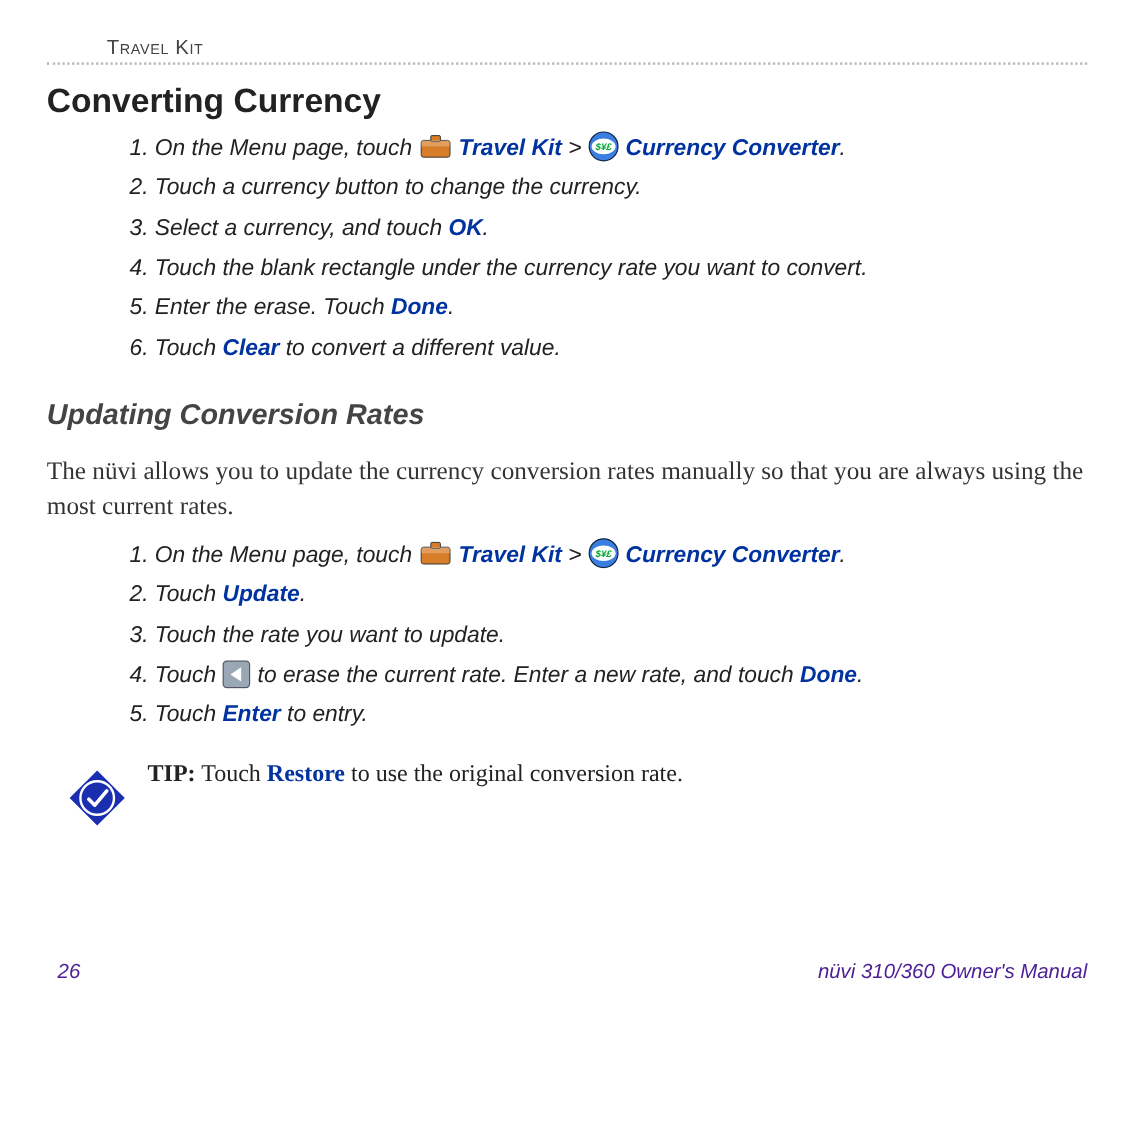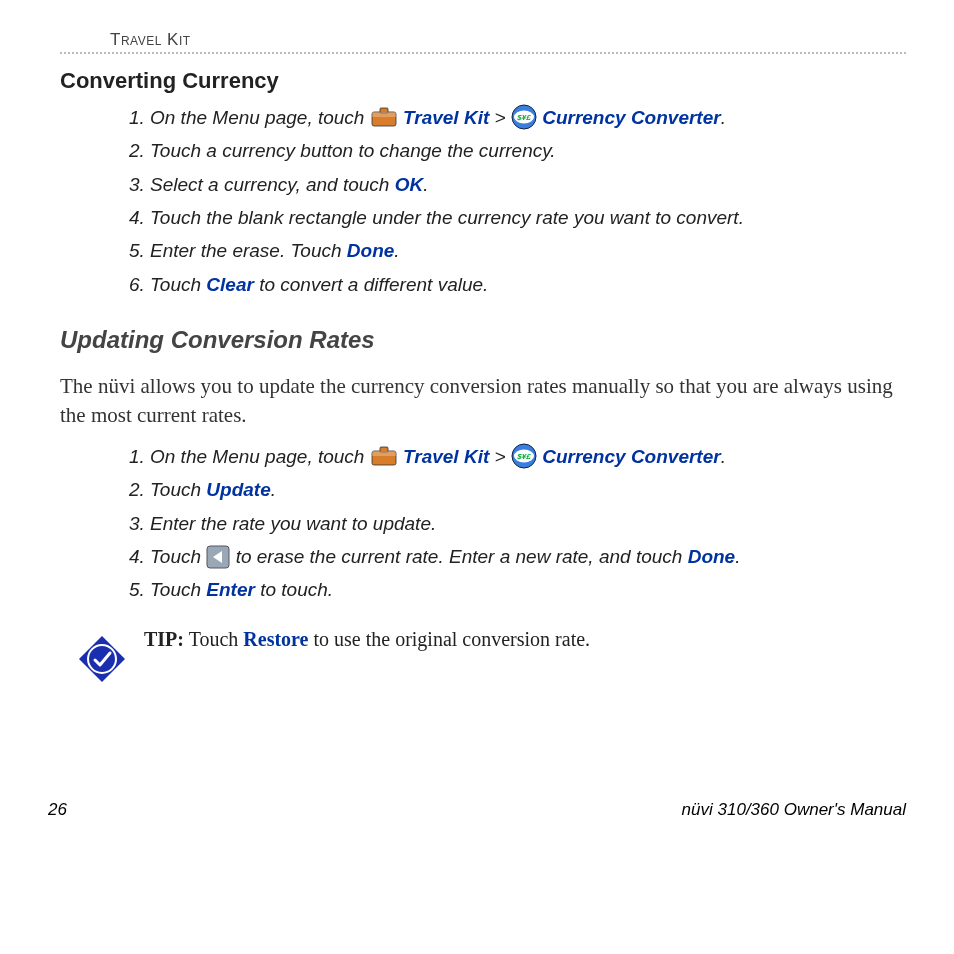--- a/index.html
+++ b/index.html
@@ -6,36 +6,36 @@
     margin: 0;
     padding: 0;
     font-family: Arial, Helvetica, sans-serif;
     background: #fff;
     color: #222;
   }
   .page {
     width: 954px;
     height: 854px;
     box-sizing: border-box;
-    padding: 30px 48px 30px 60px;
+    padding: 30px 48px 30px 39px;
     position: relative;
     background: #fff;
   }
   .section-header {
     font-variant: small-caps;
     font-size: 17px;
     color: #444;
     letter-spacing: 0.5px;
     padding-bottom: 2px;
     border-bottom: 2px dotted #bbb;
     margin-bottom: 14px;
     padding-left: 50px;
   }
   h1.title {
-    font-size: 22px;
+    font-size: 28px;
     font-weight: bold;
     margin: 8px 0 8px 0;
   }
   ol.steps {
     font-size: 19px;
     margin: 0 0 14px 0;
     padding-left: 90px;
     line-height: 1.65;
     font-style: italic;
   }
@@ -113,21 +113,21 @@
     margin-top: 48px;
   }
   .footer {
     position: absolute;
     bottom: 34px;
     left: 48px;
     right: 48px;
     display: flex;
     justify-content: space-between;
     font-style: italic;
-    color: #000000;
+    color: #4c1d95;
     font-size: 17px;
     font-family: Arial, Helvetica, sans-serif;
   }
 </style>
 </head>
 <body>
 
 <div class="page">
 
   <div class="section-header">Travel Kit</div>
@@ -180,32 +180,32 @@
       <span class="icon-currency">
         <svg viewBox="0 0 26 26">
             <circle cx="13" cy="13" r="12" fill="#3a7fe0" stroke="#124" stroke-width="1"></circle>
             <ellipse cx="13" cy="13" rx="10" ry="6.5" fill="#fff"></ellipse>
             <text x="13" y="16" text-anchor="middle" font-size="8" font-weight="bold" fill="#0a3" font-family="Arial">$¥£</text>
           </svg>
       </span>
       <span class="bluebold">Currency Converter</span><span>.</span>
     </li>
     <li><span>Touch </span><span class="bluebold">Update</span><span>.</span></li>
-    <li><span>Enter the rate you want to update.</span></li>
+    <li><span>Touch the rate you want to update.</span></li>
     <li>
       <span>Touch </span>
       <span class="icon-back">
         <svg viewBox="0 0 24 24">
             <rect x="1" y="1" width="22" height="22" rx="3" fill="#9aa7b4" stroke="#556" stroke-width="1"></rect>
             <polygon points="16,6 16,18 7,12" fill="#fff"></polygon>
           </svg>
       </span>
       <span> to erase the current rate. Enter a new rate, and touch </span><span class="bluebold">Done</span><span>.</span>
     </li>
-    <li><span>Touch </span><span class="bluebold">Enter</span><span> to touch.</span></li>
+    <li><span>Touch </span><span class="bluebold">Enter</span><span> to entry.</span></li>
   </ol>
 
   <div class="tips-block">
     <div class="tip-icon-holder">
       <span class="tip-icon">
         <svg viewBox="0 0 50 50">
           <polygon points="25,2 48,25 25,48 2,25" fill="#1a2fb0"></polygon>
           <circle cx="25" cy="25" r="14" fill="#1a2fb0" stroke="#fff" stroke-width="2"></circle>
           <polyline points="18,26 23,31 33,19" fill="none" stroke="#fff" stroke-width="3" stroke-linecap="round" stroke-linejoin="round"></polyline>
         </svg>

